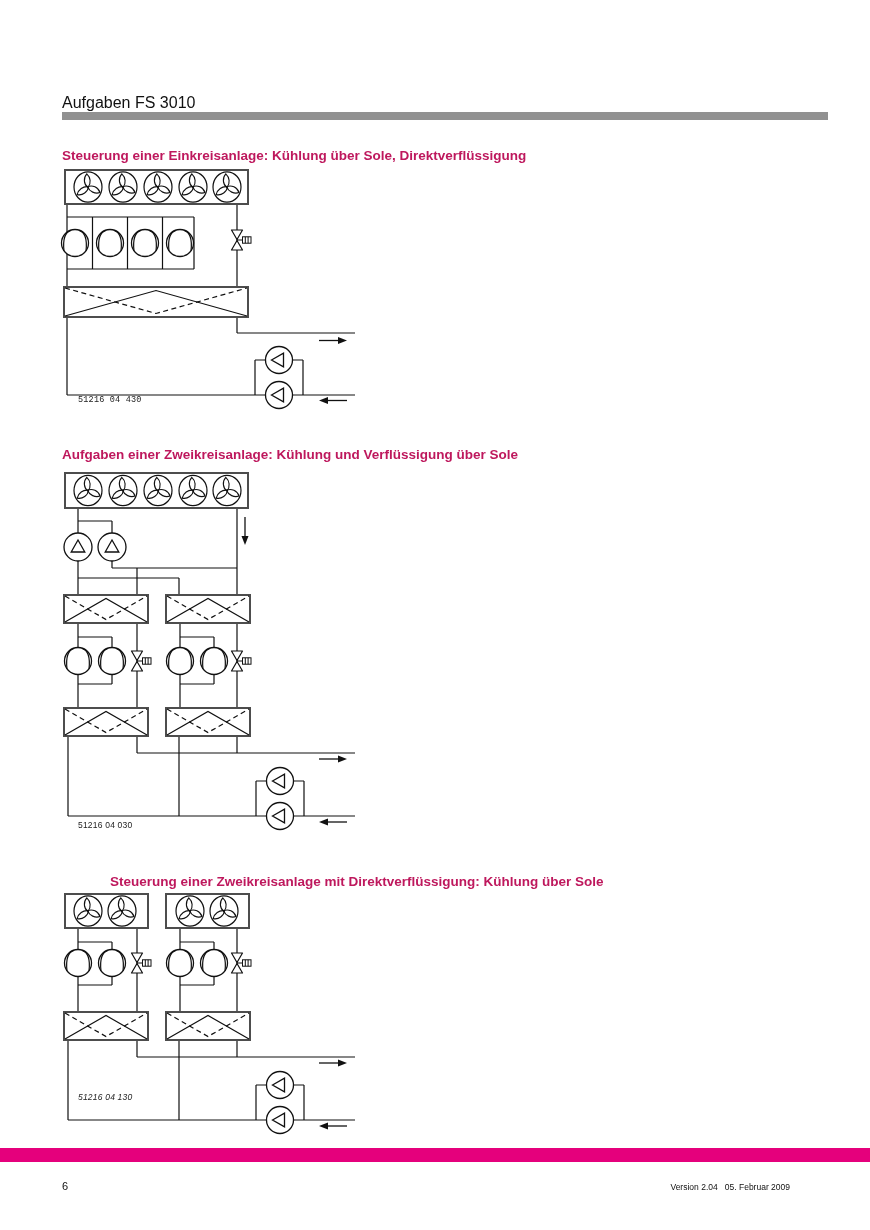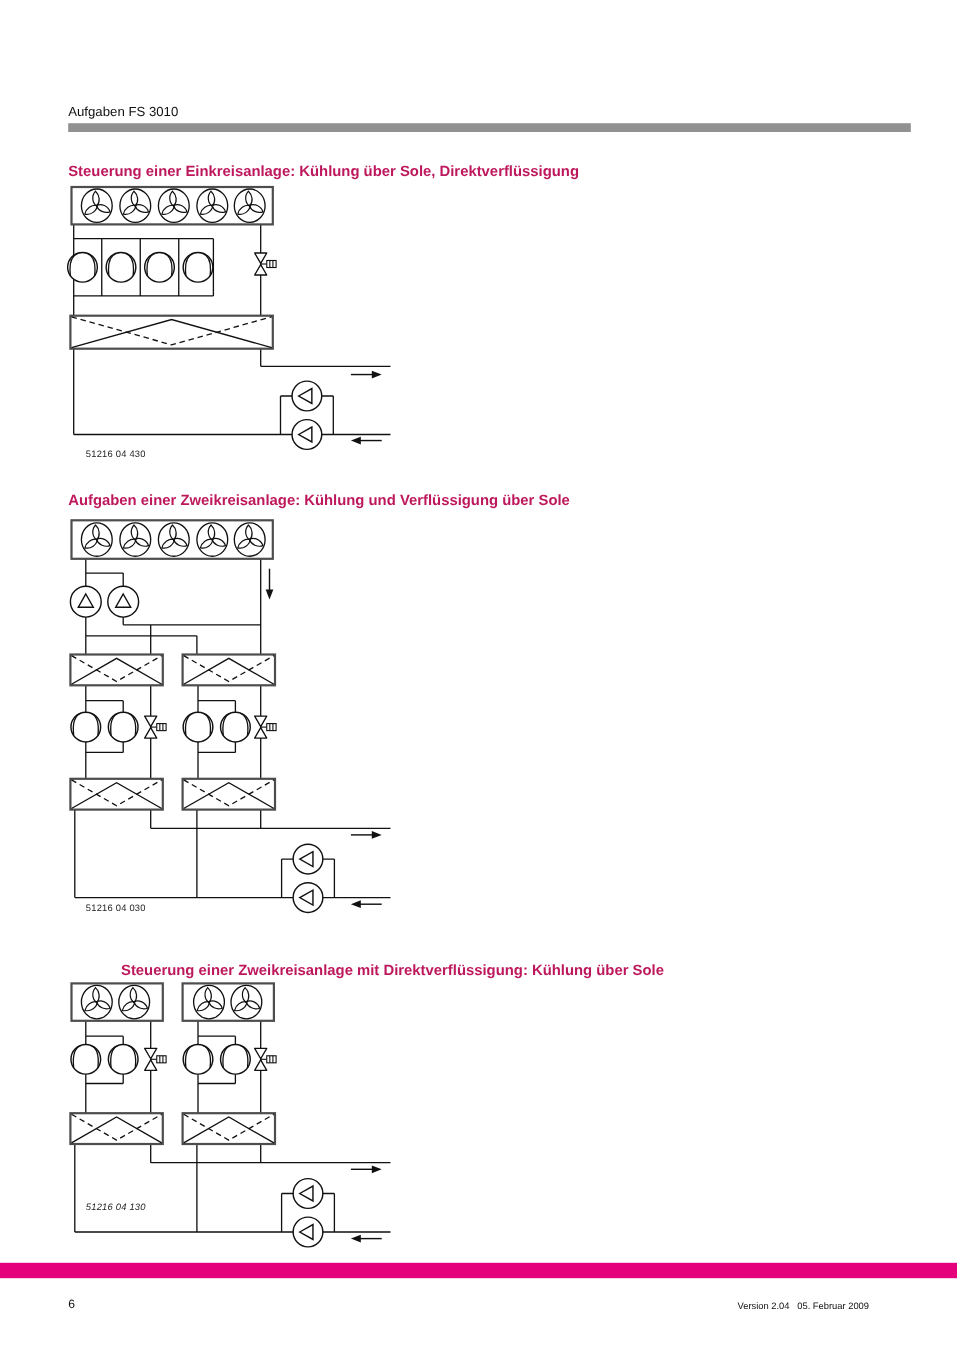--- a/index.html
+++ b/index.html
@@ -1,28 +1,28 @@
 <!DOCTYPE html>
 <html><head>
 <meta charset="utf-8">
 <style>
   html,body{margin:0;padding:0;}
   body{
     width:870px;height:1230px;background:#ffffff;position:relative;
     font-family:"Liberation Sans", sans-serif;color:#000;overflow:hidden;
   }
   .abs{position:absolute;}
-  .doc-header{left:62px;top:94px;font-size:12px;color:#111;}
+  .doc-header{left:62px;top:94px;font-size:16px;color:#111;}
   .header-rule{left:62px;top:112px;width:766px;height:8px;background:#919191;}
   .section-heading{left:62px;font-weight:bold;font-size:13.5px;white-space:nowrap;color:#be185d;}
   .h1{top:148px;}
   .h2{top:447px;}
   .h3{top:874px;margin-left:48px;}
   .fig-label{font-size:8.5px;color:#222;letter-spacing:0.2px;white-space:nowrap;}
-  .fig1{left:78px;top:407px;}
+  .fig1{left:78px;top:395px;font-family:Liberation Mono, monospace;}
   .fig2{left:78px;top:820px;}
   .fig3{left:78px;top:1092px;font-style:italic;}
   .footer-bar{left:0;top:1148px;width:870px;height:14px;background:#E5007C;}
   .page-number{left:62px;top:1180px;font-size:11px;color:#111;}
   .version-text{right:80px;top:1182px;font-size:8.5px;color:#111;white-space:nowrap;margin-left:22px;}
   svg.canvas{position:absolute;left:0;top:0;}
   .pipe{fill:none;stroke:#111;stroke-width:1.2px;}
   .boxrect{fill:#fff;stroke:#4d4d4d;stroke-width:2px;}
 </style>
 </head>

